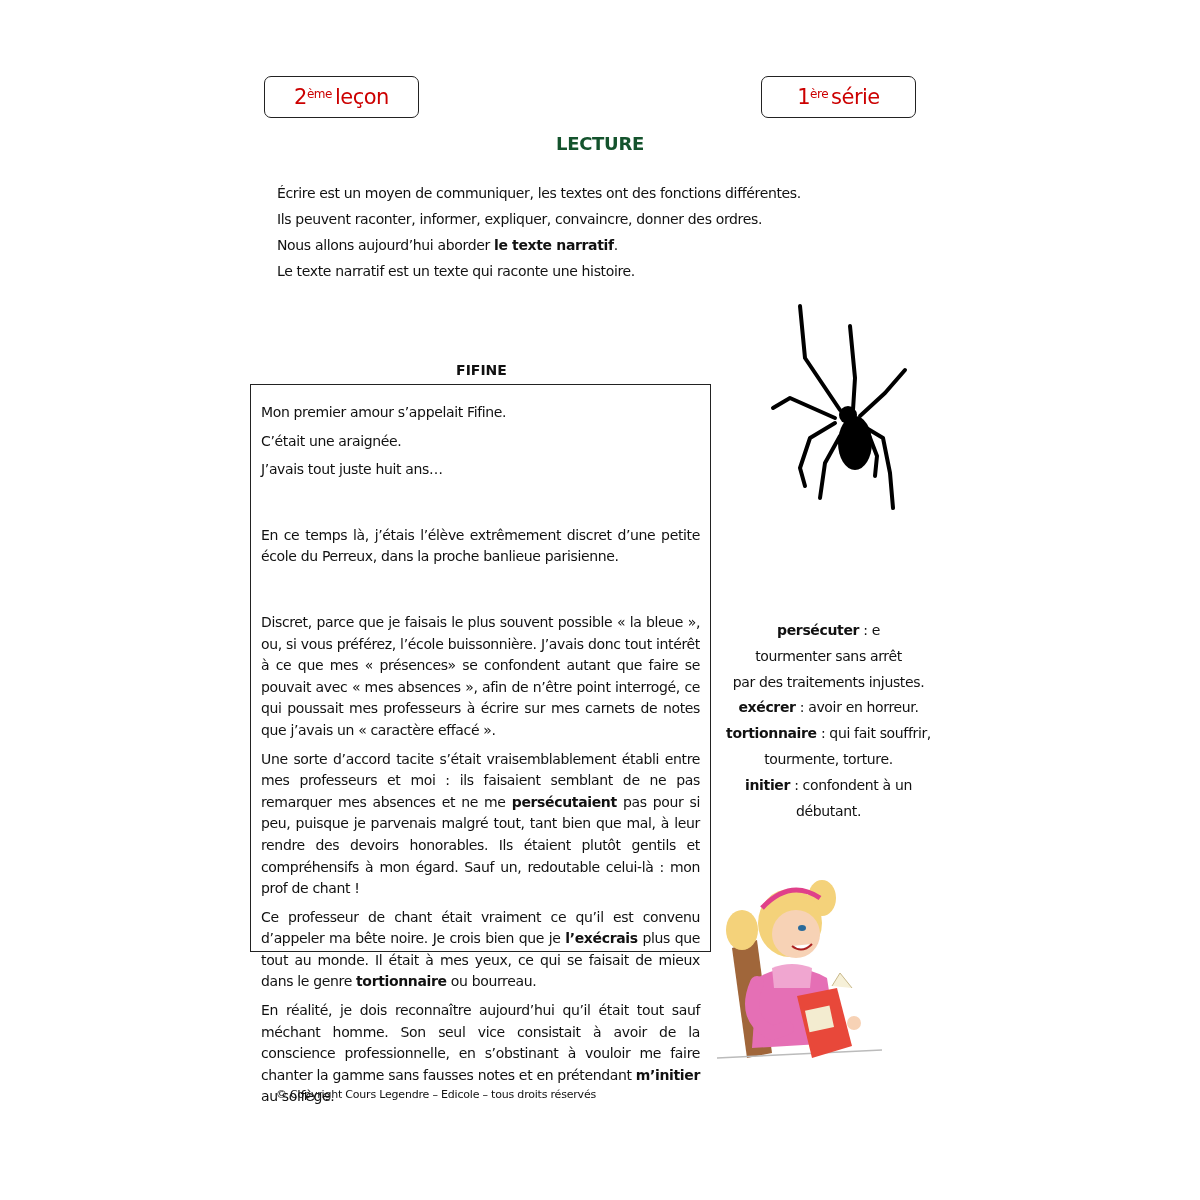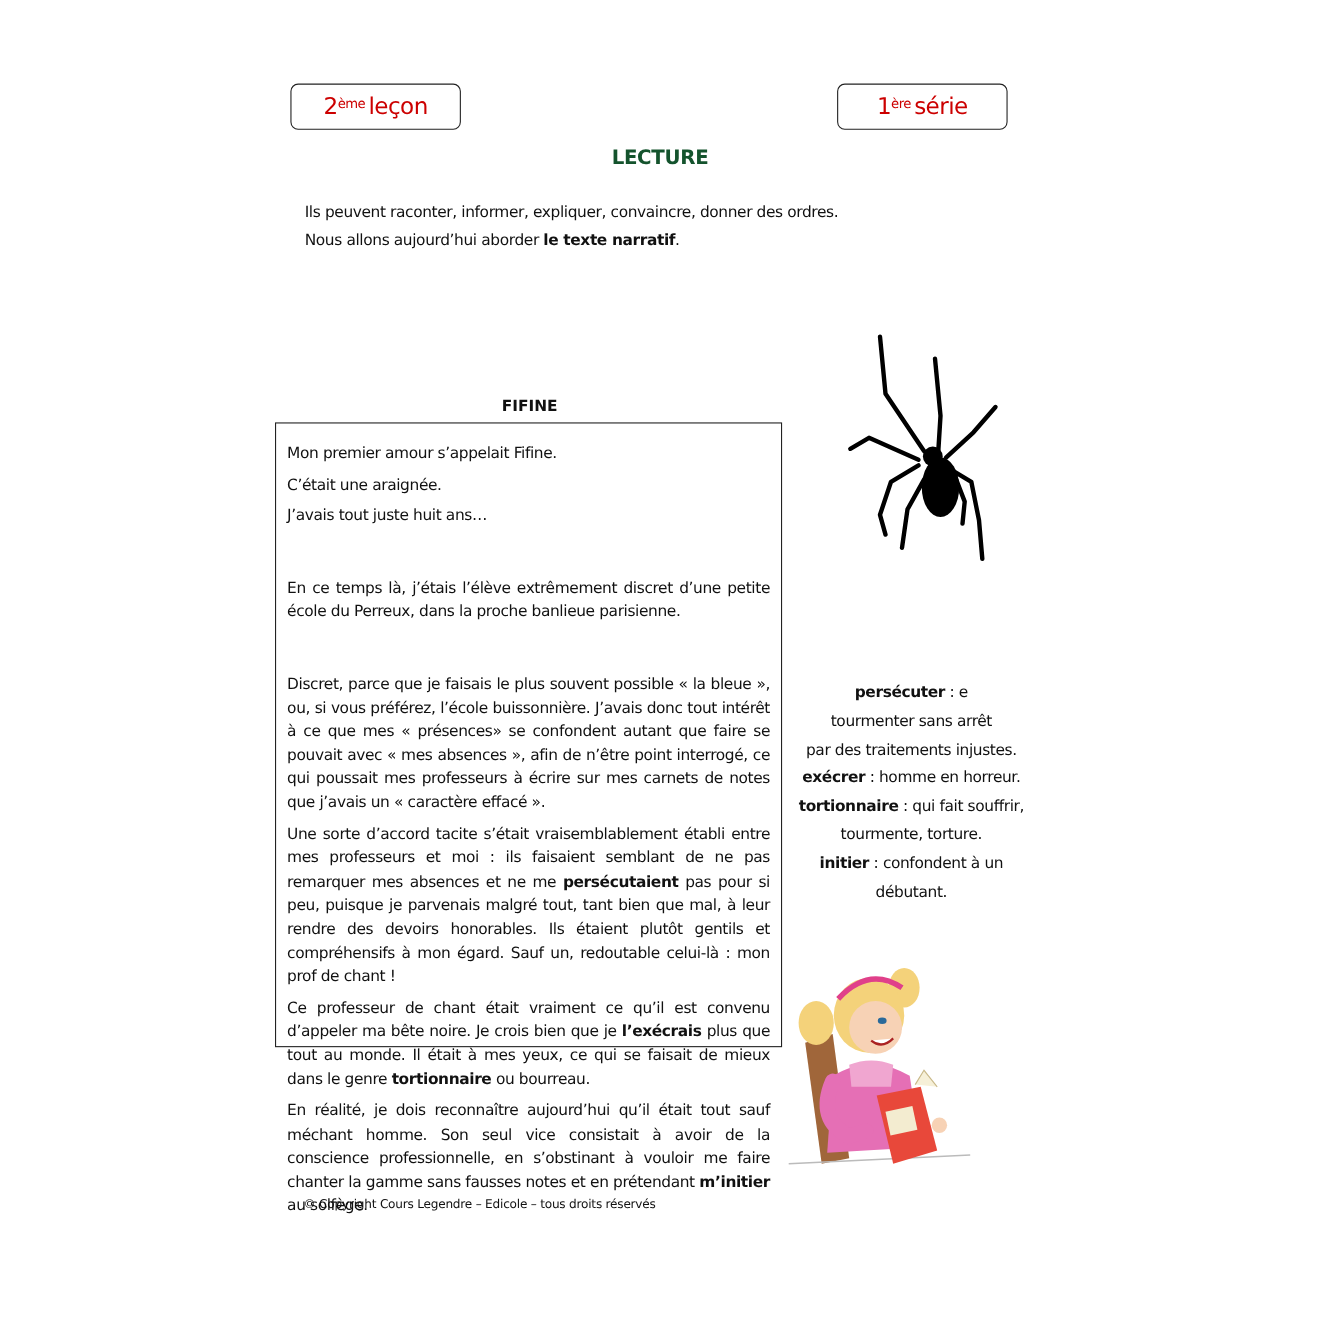--- a/index.html
+++ b/index.html
@@ -43,22 +43,24 @@
 
 <div id="series-box" class="tag-box">
   <span>1</span>
     <sup>ère</sup>
   <span>série</span>
 </div>
 
 <div id="title">LECTURE</div>
 
 <div id="intro">
+  <p>Écrire est un moyen de communiquer, les textes ont des fonctions  différentes.</p>
   <p>Ils peuvent raconter, informer, expliquer, convaincre, donner des ordres.</p>
   <p><span>Nous allons aujourd’hui aborder </span><b>le texte narratif</b><span>.</span></p>
+  <p>Le texte narratif est un texte qui raconte une histoire.</p>
 </div>
 
 <svg id="spider" viewBox="0 0 175 218">
   <g stroke="#000" stroke-width="4" fill="none" stroke-linecap="round" stroke-linejoin="round">
     <path d="M45 8 L50 60 L85 112"></path>
     <path d="M95 28 L100 80 L98 112"></path>
     <path d="M18 110 L35 100 L80 120"></path>
     <path d="M150 72 L130 95 L105 118"></path>
     <path d="M80 125 L55 140 L45 170 L50 188"></path>
     <path d="M85 138 L70 165 L65 200"></path>
@@ -81,21 +83,21 @@
     </p>
   <p><span>Une sorte d’accord tacite s’était vraisemblablement établi entre mes professeurs et moi : ils faisaient semblant de ne pas remarquer mes absences et ne me </span><b>persécutaient</b><span> pas pour si peu, puisque je parvenais malgré tout, tant bien que mal, à leur rendre des devoirs honorables. Ils étaient plutôt gentils et compréhensifs à mon égard. Sauf un, redoutable celui-là : mon prof de chant !</span></p>
   <p><span>Ce professeur de chant était vraiment ce qu’il est convenu d’appeler ma bête noire. Je crois bien que je </span><b>l’exécrais</b><span> plus que tout au monde. Il était à mes yeux, ce qui se faisait de mieux dans le genre </span><b>tortionnaire</b><span> ou bourreau.</span></p>
   <p><span>En réalité, je dois reconnaître aujourd’hui qu’il était tout sauf méchant homme. Son seul vice consistait à avoir de la conscience professionnelle, en s’obstinant à vouloir me faire chanter la gamme sans fausses notes et en prétendant </span><b>m’initier</b><span> au solfège.</span></p>
 </div>
 
 <div id="glossary">
   <p><b>persécuter</b><span> : e</span></p>
   <p>tourmenter sans arrêt</p>
   <p>par des traitements injustes.</p>
-  <p><b>exécrer</b><span> : homme en horreur.</span></p>
+  <p><b>exécrer</b><span> : avoir en horreur.</span></p>
   <p><b>tortionnaire</b><span> : qui fait souffrir,</span></p>
   <p>tourmente, torture.</p>
   <p><b>initier</b><span> : confondent à un</span></p>
   <p>débutant.</p>
 </div>
 
 <svg id="girl" viewBox="0 0 175 208">
 
   <path d="M20 80 L45 72 L60 185 L35 190 Z" fill="#a0663a"></path>
 

